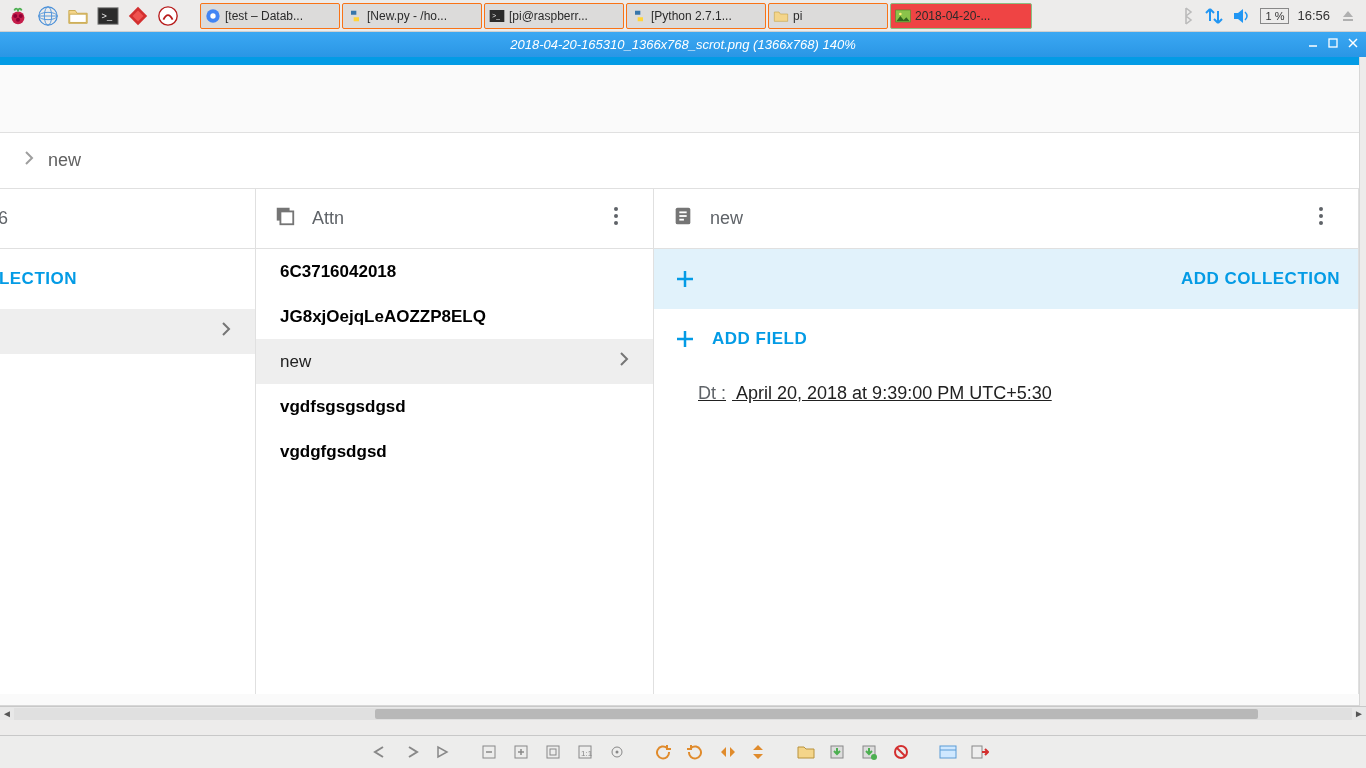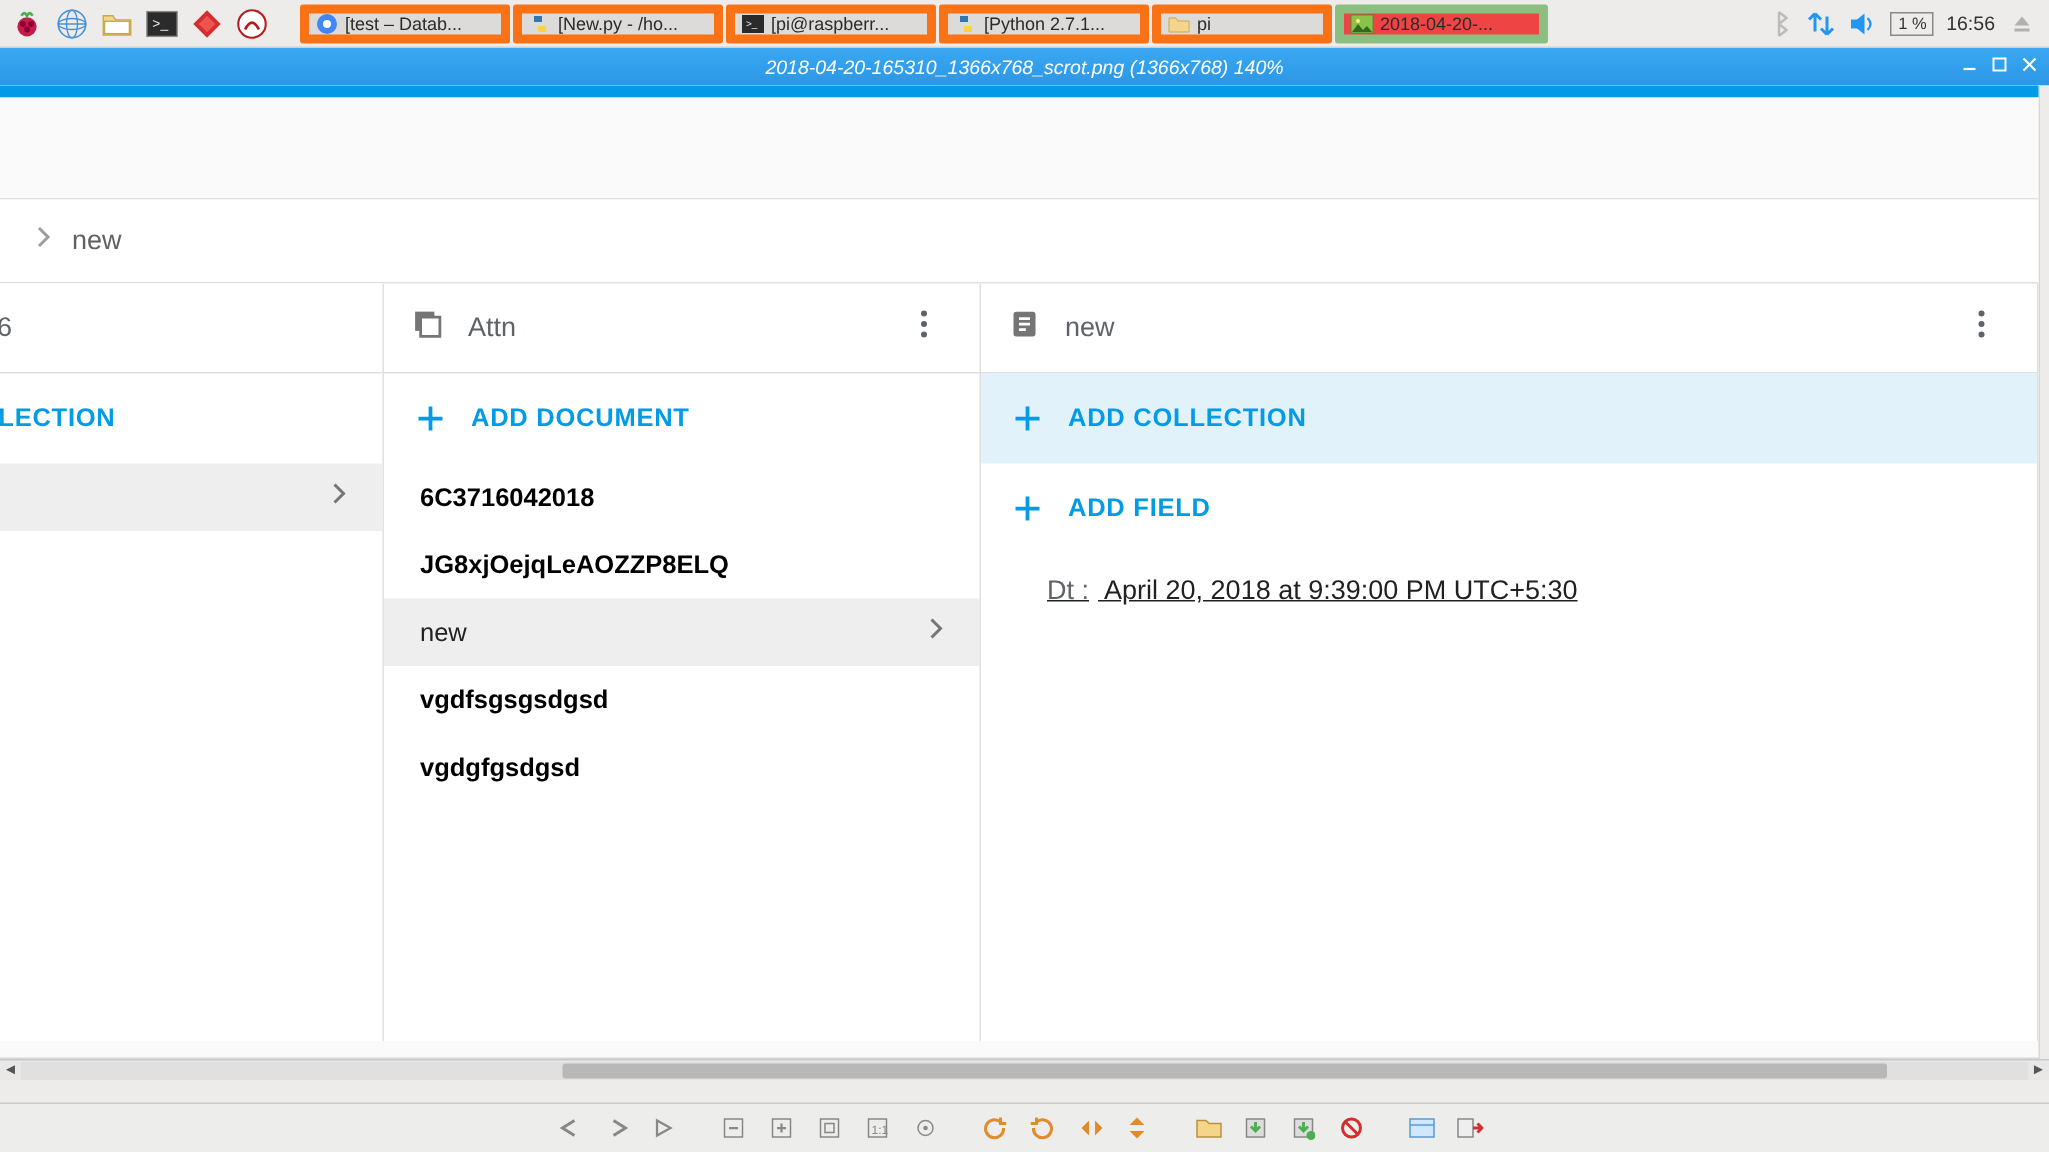--- a/index.html
+++ b/index.html
@@ -2,21 +2,21 @@
 <html><head>
 <meta charset="utf-8">
 <style>
 * { margin: 0; padding: 0; box-sizing: border-box; font-family: Arial, Helvetica, sans-serif; }
 body { width: 1366px; height: 768px; background: #edeceb; overflow: hidden; position: relative; }
 
 
 .taskbar { height: 32px; background: #edeceb; display: flex; align-items: center; border-bottom: 1px solid #d0d0d0; font-size: 12px; }
 .taskbar-left { display: flex; align-items: center; gap: 2px; padding-left: 4px; }
 .launcher-icon { width: 28px; height: 28px; display: flex; align-items: center; justify-content: center; border-radius: 3px; }
-.task-item { height: 26px; min-width: 72px; max-width: 160px; display: flex; align-items: center; background: #dcdbda; border: 6px solid #f97316; border-radius: 2px; padding: 0 4px; gap: 4px; overflow: hidden; white-space: nowrap; color: #2b2b2b; font-size: 12px; }
+.task-item { height: 26px; min-width: 72px; max-width: 160px; display: flex; align-items: center; background: #dcdbda; border: 1px solid #f97316; border-radius: 2px; padding: 0 4px; gap: 4px; overflow: hidden; white-space: nowrap; color: #2b2b2b; font-size: 12px; }
 .task-icon { width: 16px; height: 16px; flex-shrink: 0; display: flex; align-items: center; justify-content: center; }
 .taskbar-right { margin-left: auto; display: flex; align-items: center; gap: 8px; padding-right: 8px; color: #555; }
 .tray-icon { width: 20px; height: 20px; display: flex; align-items: center; justify-content: center; }
 .battery-box { border: 1px solid #888; padding: 1px 4px; font-size: 11px; color: #333; }
 .clock { font-size: 13px; color: #333; }
 
 
 .viewer-titlebar { height: 25px; background: linear-gradient(#3ba8f3, #2a96e5); color: #fff; font-size: 13px; display: flex; align-items: center; justify-content: center; position: relative; font-style: italic; }
 .win-controls { position: absolute; right: 6px; top: 4px; display: flex; gap: 6px; }
 .win-btn { width: 14px; height: 14px; display: flex; align-items: center; justify-content: center; color: #fff; font-size: 11px; }
@@ -41,21 +41,21 @@
 .col { border-right: 1px solid #e0e0e0; background:#fff; display:flex; flex-direction:column; }
 .col0 { width: 260px; }
 .col1 { width: 398px; }
 .col2 { flex: 1; }
 
 .col-header { height: 60px; display:flex; align-items:center; padding: 0 18px; color:#5f6368; font-size: 18px; border-bottom: 1px solid #e0e0e0; }
 .col-header svg { margin-right: 16px; }
 .col-menu { margin-left:auto; color:#5f6368; }
 
 .add-row { height: 60px; display:flex; align-items:center; padding: 0 18px; color:#039be5; font-weight:600; font-size:17px; letter-spacing: .5px; }
-.add-row.highlight { background:#e1f2fb; }
+.add-row.highlight { background:#e1f2fb;justify-content:space-between; }
 .add-row .plus { width:26px; height:26px; margin-right: 14px; display:flex; align-items:center; justify-content:center; }
 .add-row.col0cut { padding-left: 0; }
 
 .list-row { height: 45px; display:flex; align-items:center; padding: 0 24px; color:#000000; font-size:17px;font-weight:bold; }
 .list-row.selected { background:#eeeeee; color:#212121; font-weight:500; }
 .list-row .row-chev { margin-left:auto; color:#757575; }
 
 .field-row { padding: 14px 20px 0 44px; font-size:18px; color:#212121;text-decoration:underline; }
 .field-key { color:#5f6368; margin-right: 6px; }
 
@@ -256,29 +256,20 @@
             <span><svg width="22" height="22" viewBox="0 0 24 24">
                   <rect x="3" y="3" width="14" height="14" fill="#757575"></rect>
                   <rect x="7" y="7" width="14" height="14" fill="#fff" stroke="#757575" stroke-width="2"></rect>
                 </svg></span>
             <span>Attn</span>
             <span class="col-menu"><svg width="6" height="20" viewBox="0 0 6 20">
                   <circle cx="3" cy="3" r="2" fill="#5f6368"></circle>
                   <circle cx="3" cy="10" r="2" fill="#5f6368"></circle>
                   <circle cx="3" cy="17" r="2" fill="#5f6368"></circle>
                 </svg></span>
-          </div>
-          <div class="add-row">
-            <span class="plus">
-                <svg width="20" height="20" viewBox="0 0 20 20">
-                  <line x1="10" y1="2" x2="10" y2="18" stroke="#039be5" stroke-width="2.5"></line>
-                  <line x1="2" y1="10" x2="18" y2="10" stroke="#039be5" stroke-width="2.5"></line>
-                </svg>
-              </span>
-            <span>ADD DOCUMENT</span>
           </div>
           <div id="doc-list">
               <div class="list-row">
                 <span>6C3716042018</span>
               </div>
               <div class="list-row">
                 <span>JG8xjOejqLeAOZZP8ELQ</span>
               </div>
               <div class="list-row selected">
                 <span>new</span>

